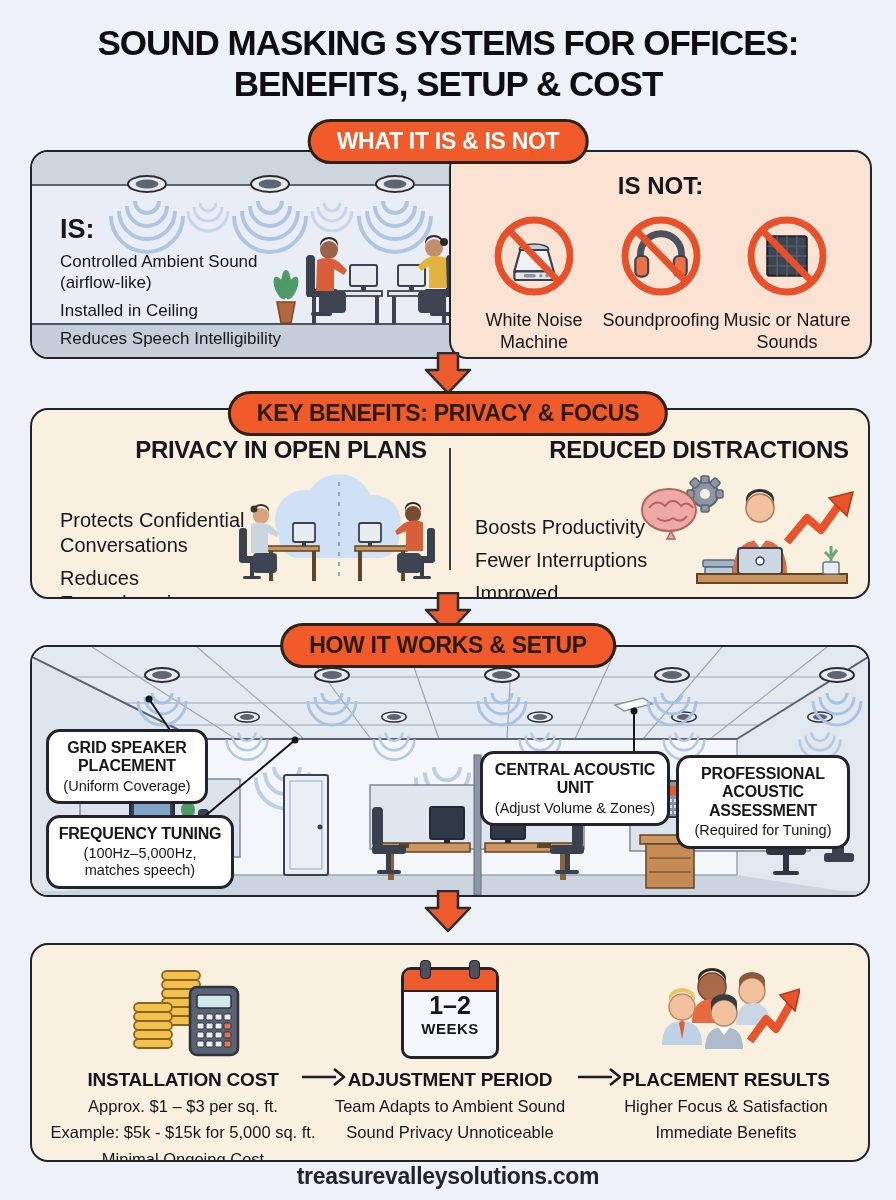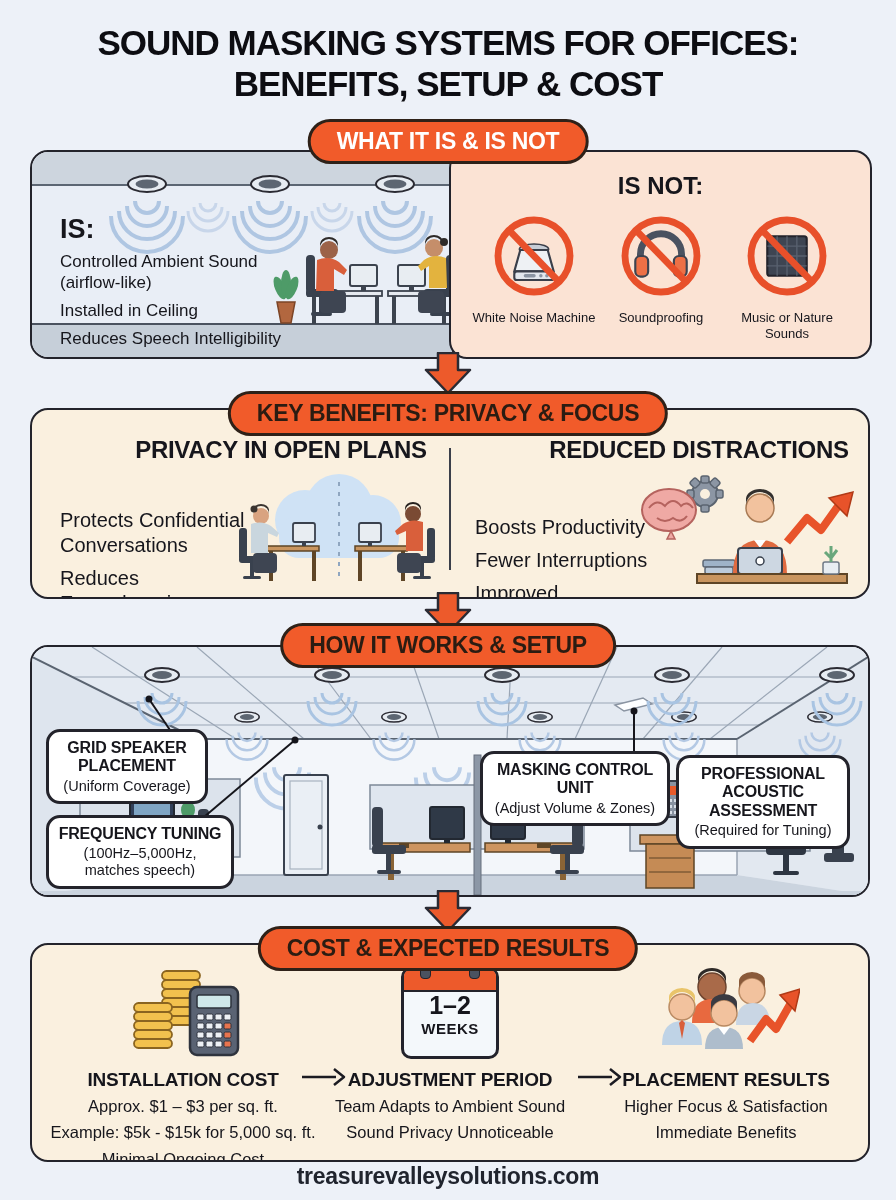--- a/index.html
+++ b/index.html
@@ -21,21 +21,21 @@
   .panel-cream{background:#FAF0DF;}
   .panel-blue{background:#E9EEF6;}
   
   .down-arrow{position:absolute;z-index:4;}
   
   .is-heading{position:absolute;left:28px;top:62px;font-size:27px;font-weight:700;}
   .is-items{position:absolute;left:28px;top:100px;width:240px;font-size:17px;line-height:1.23;}
   .is-items div{margin-bottom:7px;}
   .isnot-heading{position:absolute;left:0;top:20px;width:100%;text-align:center;font-size:24px;font-weight:700;}
   .no-item{position:absolute;top:58px;width:130px;text-align:center;}
-  .no-item .lbl{margin-top:4px;font-size:13px;line-height:1.2;font-weight:400;}
+  .no-item .lbl{margin-top:4px;font-size:18px;line-height:1.2;font-weight:400;}
   
   .col-heading{position:absolute;top:26px;font-size:24px;font-weight:700;text-align:center;letter-spacing:-0.3px;padding-left:40px;}
   .benefit-items{position:absolute;font-size:20px;line-height:1.25;margin-top:20px;}
   .benefit-items div{margin-bottom:8px;}
   .divider{position:absolute;left:417px;top:38px;width:2px;height:122px;background:#3A3F4A;}
   
   .callout{position:absolute;background:#FFFFFF;border:3px solid #23232B;border-radius:14px;
            text-align:center;padding:7px 8px;z-index:3;}
   .callout .c-title{font-size:16px;font-weight:700;line-height:1.15;letter-spacing:-0.2px;}
   .callout .c-note{font-size:14.5px;line-height:1.15;margin-top:2px;}
@@ -461,34 +461,33 @@
 
     <div class="callout" style="left:14px;top:82px;width:140px;">
       <div class="c-title">GRID SPEAKER PLACEMENT</div>
       <div class="c-note">(Uniform Coverage)</div>
     </div>
     <div class="callout" style="left:14px;top:168px;width:166px;">
       <div class="c-title">FREQUENCY TUNING</div>
       <div class="c-note">(100Hz–5,000Hz, matches speech)</div>
     </div>
     <div class="callout" style="left:448px;top:104px;width:168px;">
-      <div class="c-title">MASKING CONTROL UNIT</div>
+      <div class="c-title">CENTRAL ACOUSTIC UNIT</div>
       <div class="c-note">(Adjust Volume &amp; Zones)</div>
     </div>
     <div class="callout" style="left:644px;top:108px;width:152px;">
       <div class="c-title">PROFESSIONAL ACOUSTIC ASSESSMENT</div>
       <div class="c-note">(Required for Tuning)</div>
     </div>
   </div>
 
   <svg class="down-arrow" style="left:424px;top:890px;" width="48" height="43" viewBox="0 0 48 43">
     <path d="M14,1 L34,1 L34,18 L46,18 L24,41 L2,18 L14,18 Z" fill="#ED5A2B" stroke="#2A2A33" stroke-width="2.5" stroke-linejoin="round"></path>
   </svg>
 
-  <div class="badge dark" style="top:926px;">COST &amp; EXPECTED RESULTS</div>
 
   <div class="panel panel-cream" style="left:30px;top:943px;width:836px;height:215px;">
 
     <div class="step" style="left:8px;top:14px;width:286px;">
       <div class="step-icon">
         <svg width="122" height="94" viewBox="0 0 122 94">
           <g>
             <g fill="#F2C14E" stroke="#8A6420" stroke-width="1.8">
               <rect x="40" y="6" width="38" height="9" rx="4.5"></rect>
                 <rect x="40" y="15" width="38" height="9" rx="4.5"></rect>

